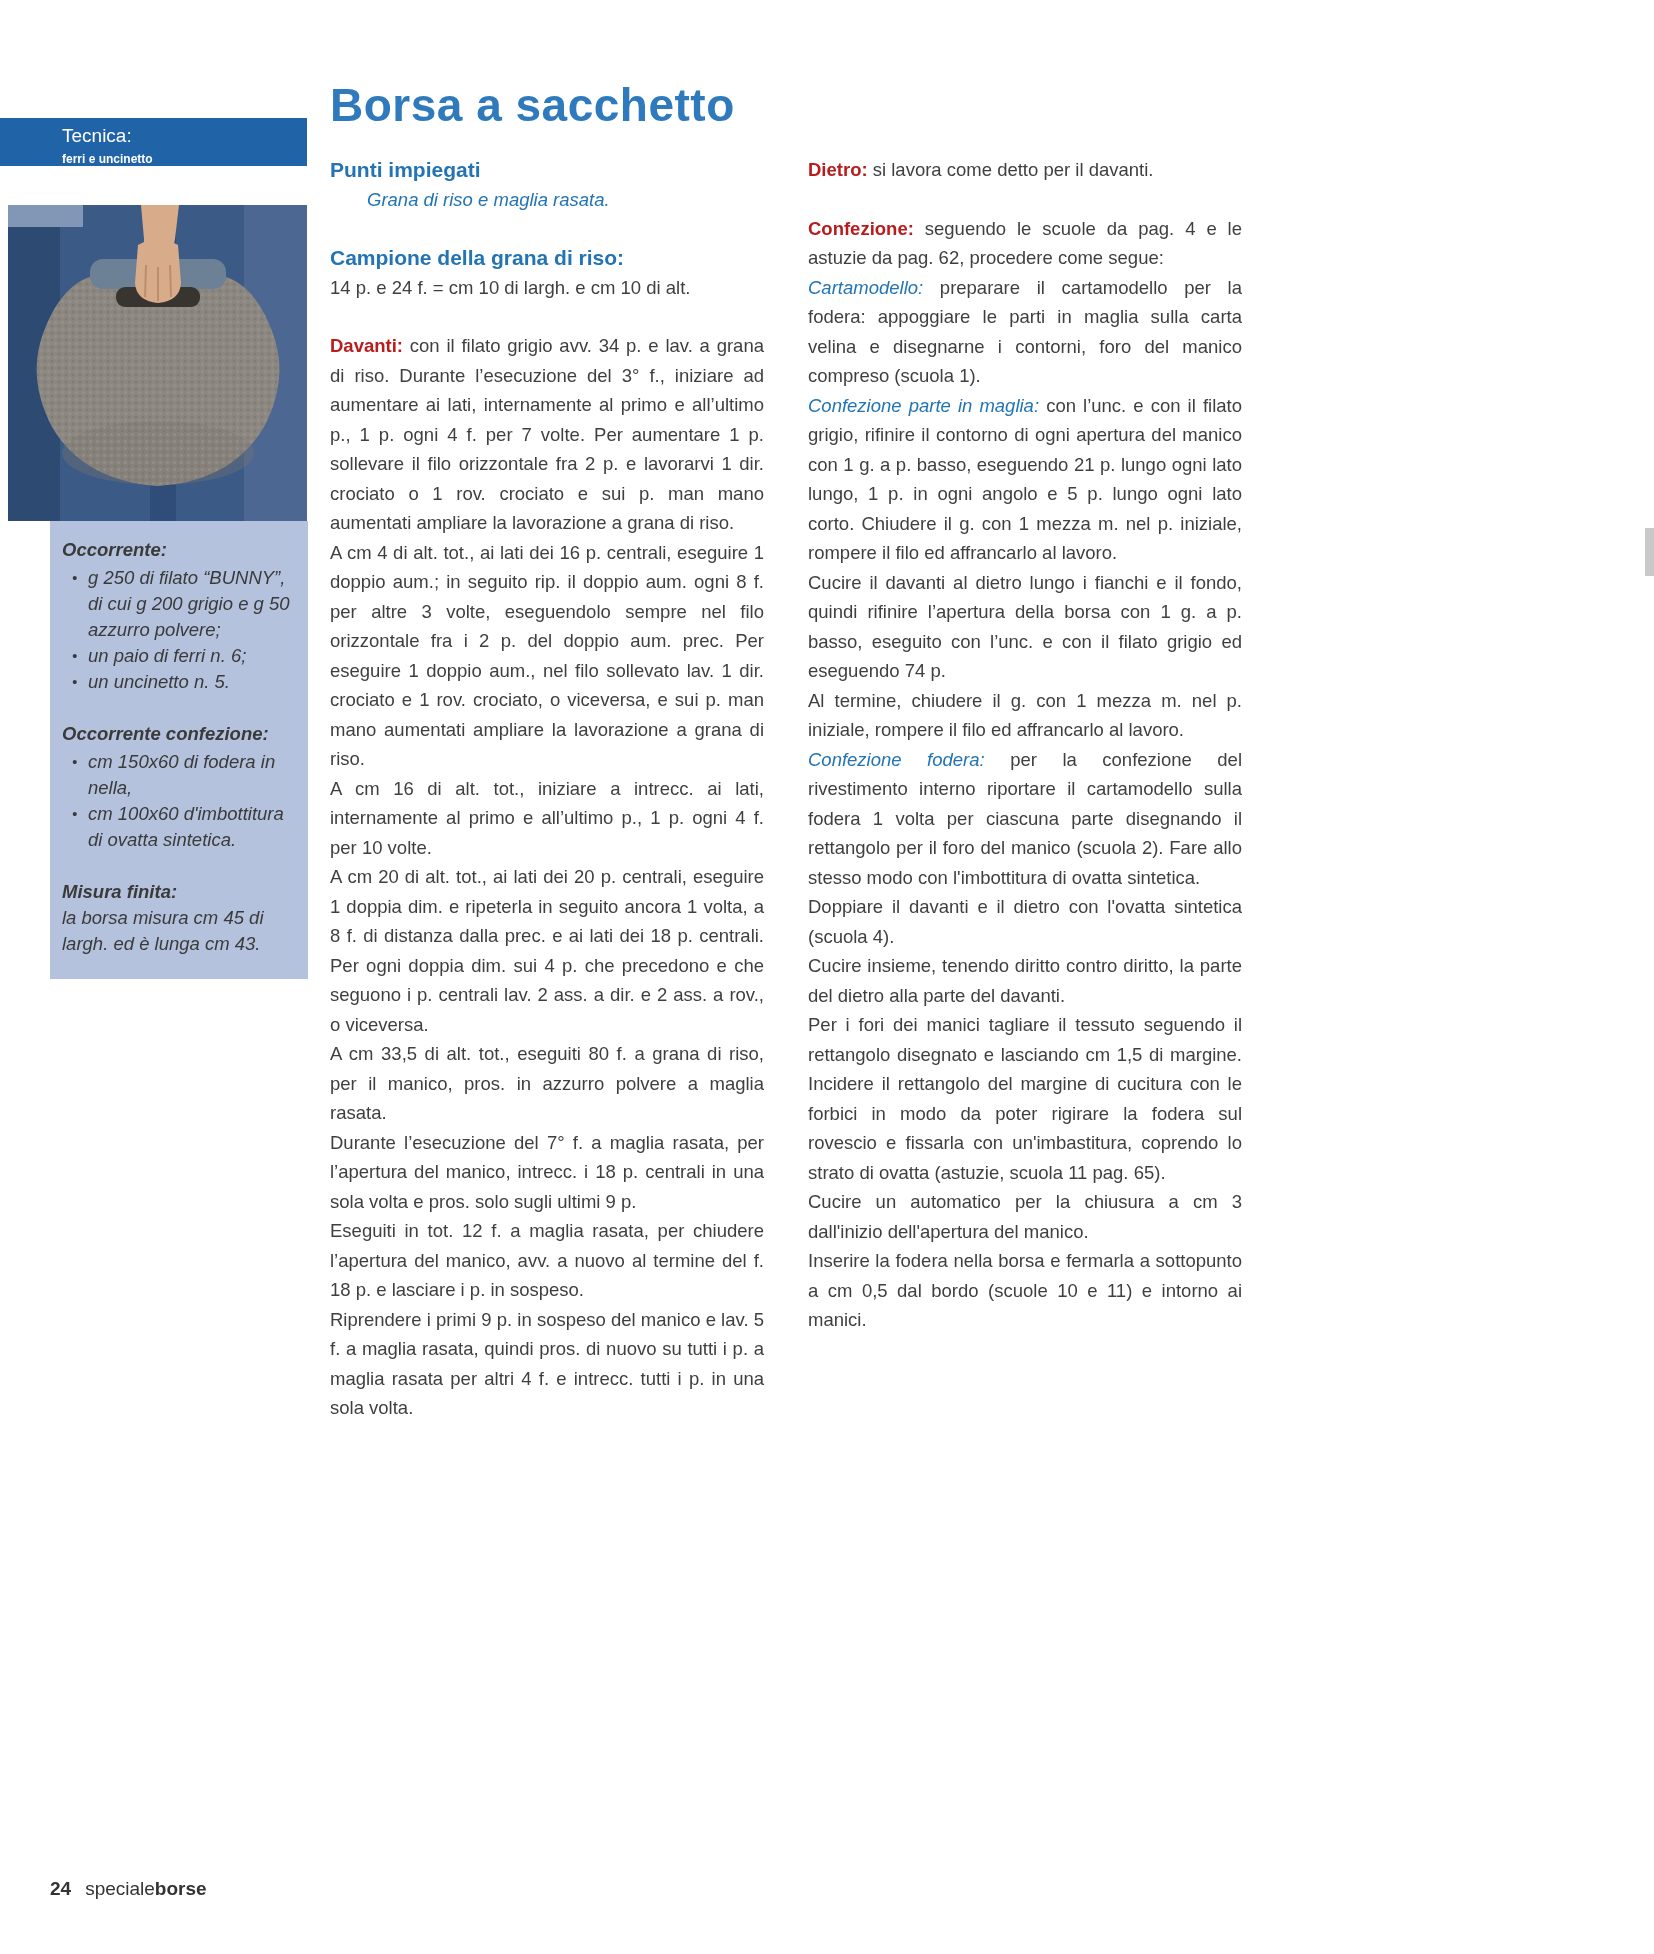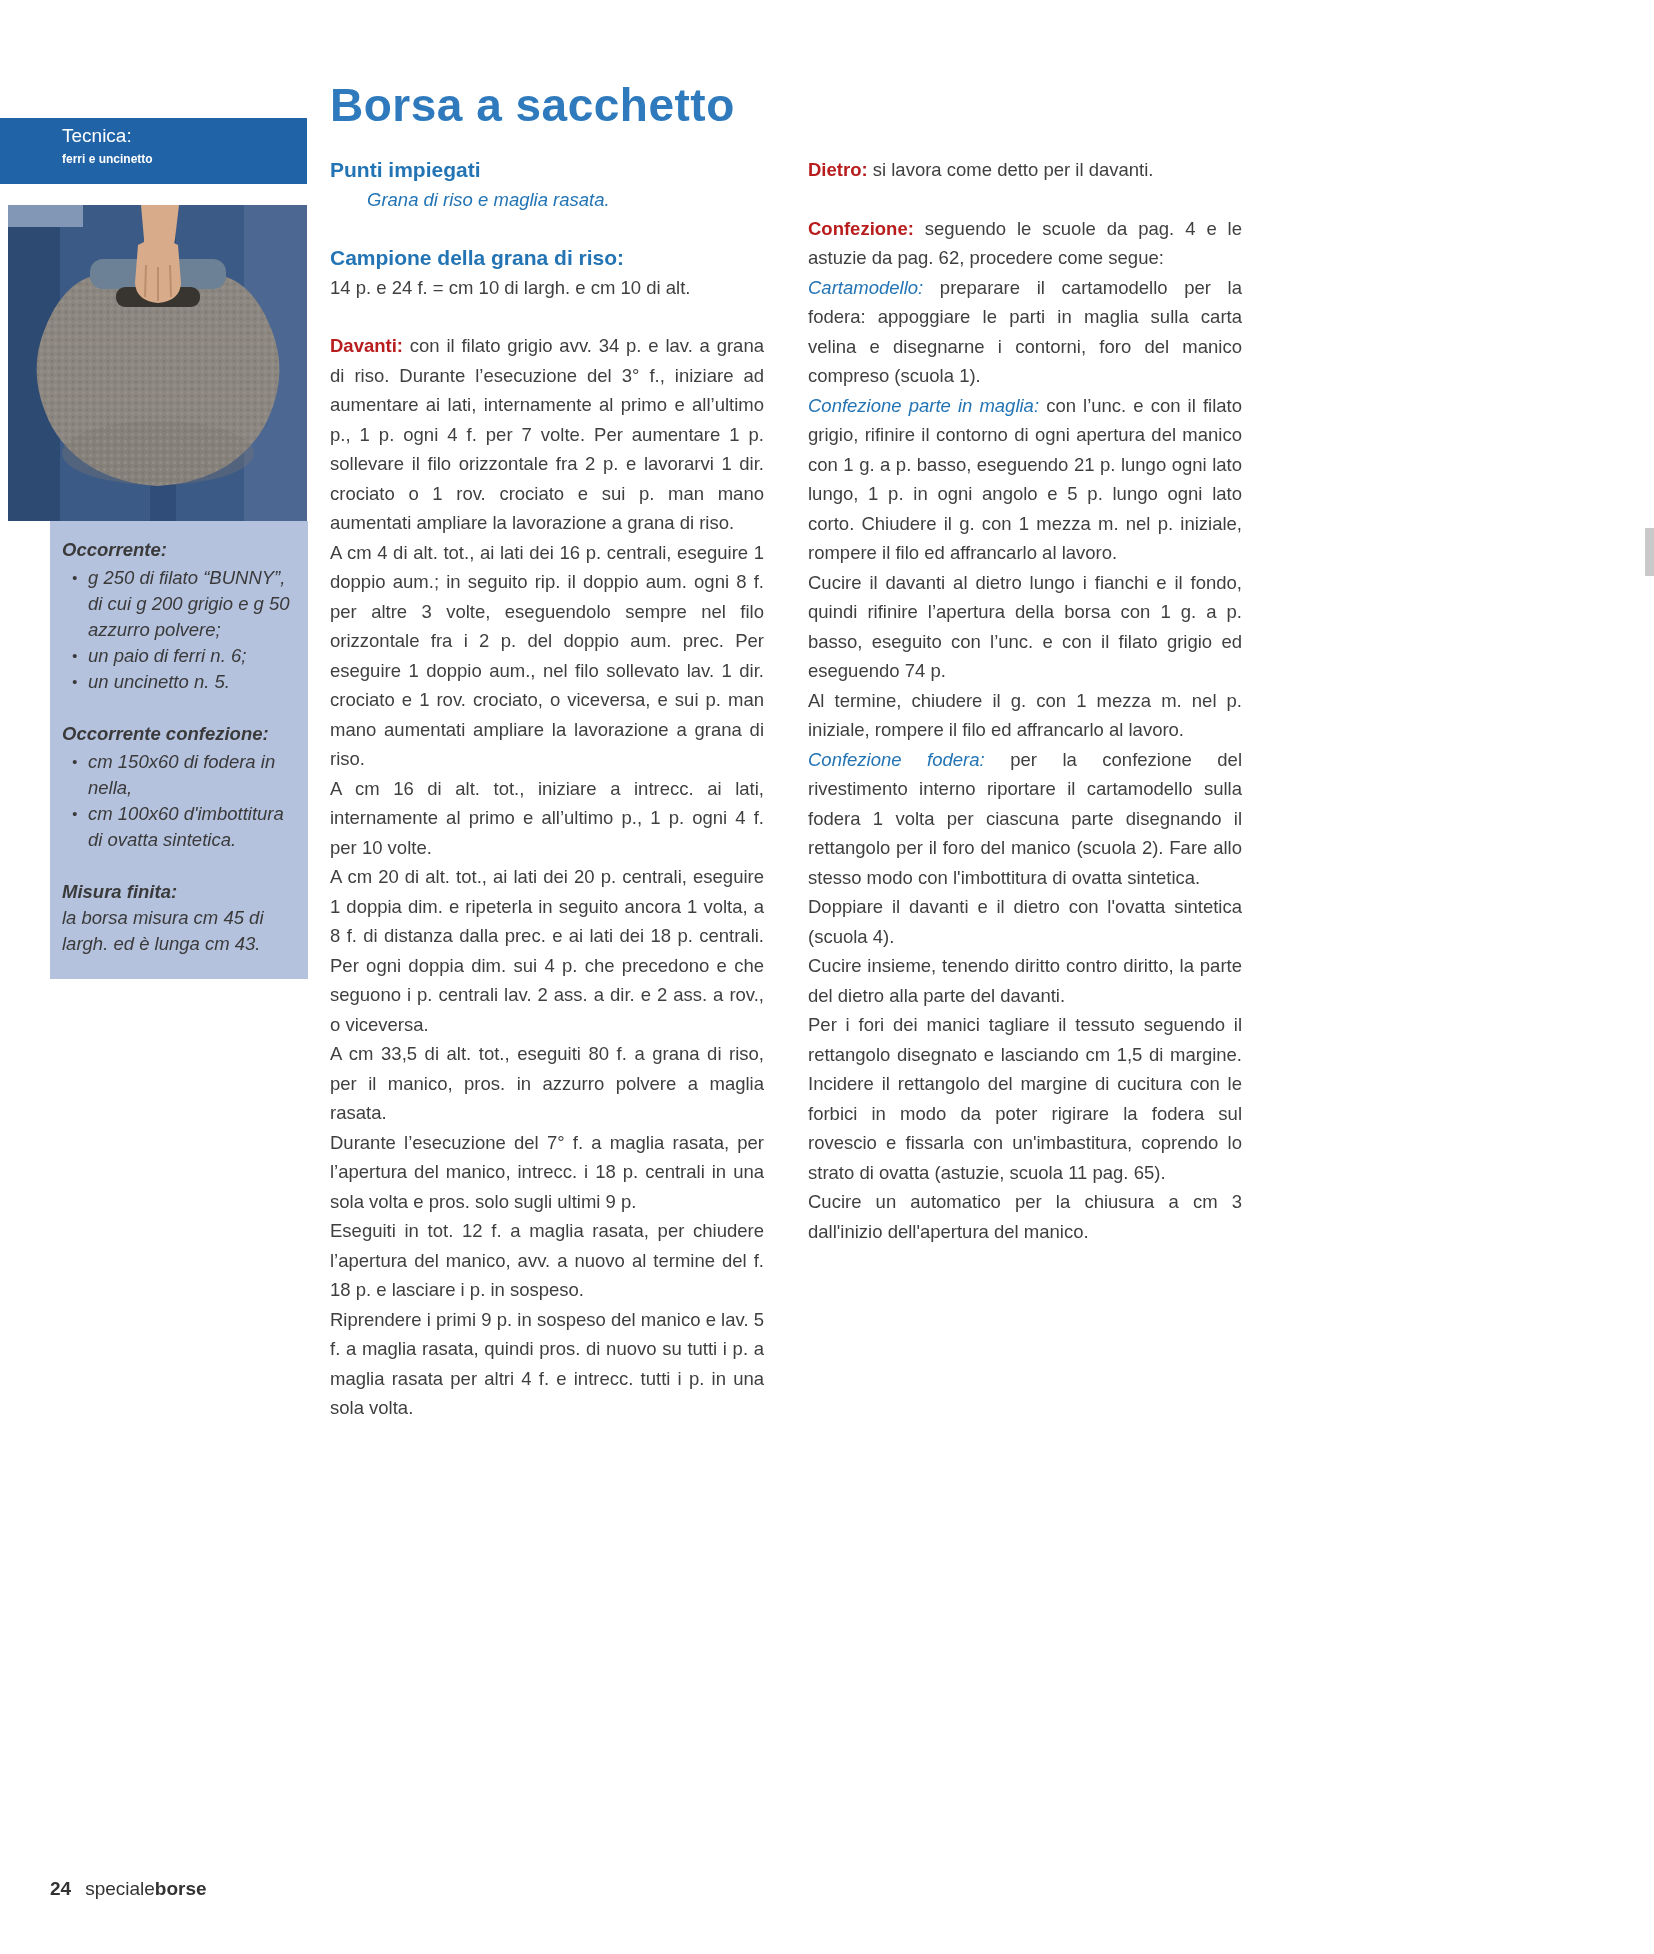--- a/index.html
+++ b/index.html
@@ -4,21 +4,21 @@
 <style>
   * { margin:0; padding:0; box-sizing:border-box; }
   html, body { background:#ffffff; }
   .page {
     position:relative; width:1654px; height:1954px; background:#ffffff;
     font-family:"Liberation Sans", sans-serif; color:#3f3f3f; overflow:hidden;
   }
 
   
   .tecnica {
-    position:absolute; left:0; top:118px; width:307px; height:66px;
+    position:absolute; left:0; top:118px; width:307px; height:48px;
     background:#2063a7; color:#ffffff; padding:6px 10px 0 62px;
   }
   .tecnica .t-label { font-size:19px; line-height:23px; font-weight:400; }
   .tecnica .t-value { font-size:12px; line-height:24px; font-weight:700; }
 
   .photo { position:absolute; left:8px; top:205px; width:299px; height:316px; overflow:hidden; }
   .photo svg { display:block; }
 
   .infobox {
     position:absolute; left:50px; top:521px; width:258px; min-height:404px;
@@ -128,20 +128,21 @@
     <p class="para gap-top"><span class="lead-b">Confezione: </span><span>seguendo le scuole da pag. 4 e le astuzie da pag. 62, procedere come segue:</span></p>
     <p class="para"><span class="lead-i">Cartamodello: </span><span>preparare il cartamodello per la fodera: appoggiare le parti in maglia sulla carta velina e disegnarne i contorni, foro del manico compreso (scuola 1).</span></p>
     <p class="para"><span class="lead-i">Confezione parte in maglia: </span><span>con l’unc. e con il filato grigio, rifinire il contorno di ogni apertura del manico con 1 g. a p. basso, eseguendo 21 p. lungo ogni lato lungo, 1 p. in ogni angolo e 5 p. lungo ogni lato corto. Chiudere il g. con 1 mezza m. nel p. iniziale, rompere il filo ed affrancarlo al lavoro.</span></p>
     <p class="para"><span>Cucire il davanti al dietro lungo i fianchi e il fondo, quindi rifinire l’apertura della borsa con 1 g. a p. basso, eseguito con l’unc. e con il filato grigio ed eseguendo 74 p.</span></p>
     <p class="para"><span>Al termine, chiudere il g. con 1 mezza m. nel p. iniziale, rompere il filo ed affrancarlo al lavoro.</span></p>
     <p class="para"><span class="lead-i">Confezione fodera: </span><span>per la confezione del rivestimento interno riportare il cartamodello sulla fodera 1 volta per ciascuna parte disegnando il rettangolo per il foro del manico (scuola 2). Fare allo stesso modo con l'imbottitura di ovatta sintetica.</span></p>
     <p class="para"><span>Doppiare il davanti e il dietro con l'ovatta sintetica (scuola 4).</span></p>
     <p class="para"><span>Cucire insieme, tenendo diritto contro diritto, la parte del dietro alla parte del davanti.</span></p>
     <p class="para"><span>Per i fori dei manici tagliare il tessuto seguendo il rettangolo disegnato e lasciando cm 1,5 di margine. Incidere il rettangolo del margine di cucitura con le forbici in modo da poter rigirare la fodera sul rovescio e fissarla con un'imbastitura, coprendo lo strato di ovatta (astuzie, scuola 11 pag. 65).</span></p>
     <p class="para"><span>Cucire un automatico per la chiusura a cm 3 dall'inizio dell'apertura del manico.</span></p>
+    <p class="para"><span>Inserire la fodera nella borsa e fermarla a sottopunto a cm 0,5 dal bordo (scuole 10 e 11) e intorno ai manici.</span></p>
   </section>
 
   <div class="edge-tab"></div>
 
   <footer class="footer">
     <span class="pg">24</span><span class="brand"><span>speciale</span><b>borse</b></span>
   </footer>
 
 </div>
 

